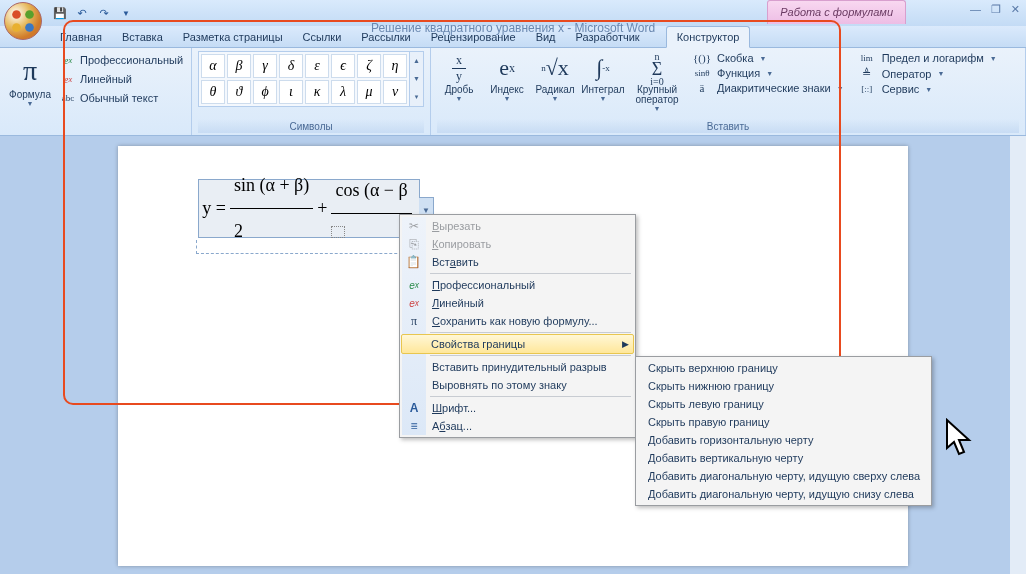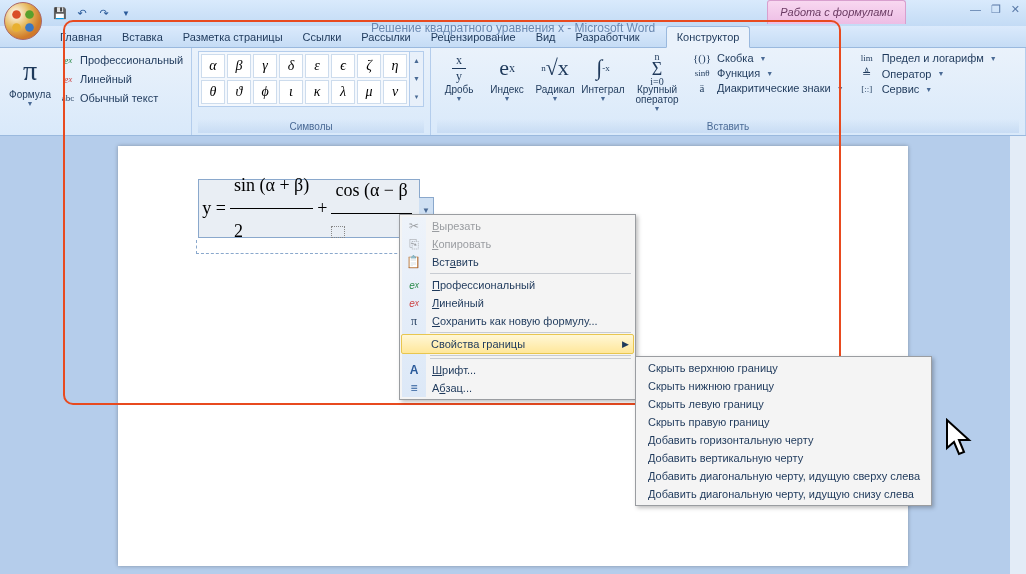--- a/index.html
+++ b/index.html
@@ -514,20 +514,26 @@
   <div class="ctx-item">
       <span class="ic" style="font-family:serif">π</span>
       <span><u>С</u>охранить как новую формулу...</span>
     </div>
   <div class="ctx-sep"></div>
   <div class="ctx-item highlight">
       <span>Свойства границы</span>
       <span class="arrow">▶</span>
     </div>
   <div class="ctx-sep"></div>
+  <div class="ctx-item">
+      <span>Вставить принудительный разрыв</span>
+    </div>
+  <div class="ctx-item">
+      <span>Выровнять по этому знаку</span>
+    </div>
   <div class="ctx-sep"></div>
   <div class="ctx-item">
       <span class="ic" style="color:#2a5a9a;font-weight:bold">A</span>
       <span><u>Ш</u>рифт...</span>
     </div>
   <div class="ctx-item">
       <span class="ic" style="color:#2a5a9a">≡</span>
       <span>А<u>б</u>зац...</span>
     </div>
 </div>

